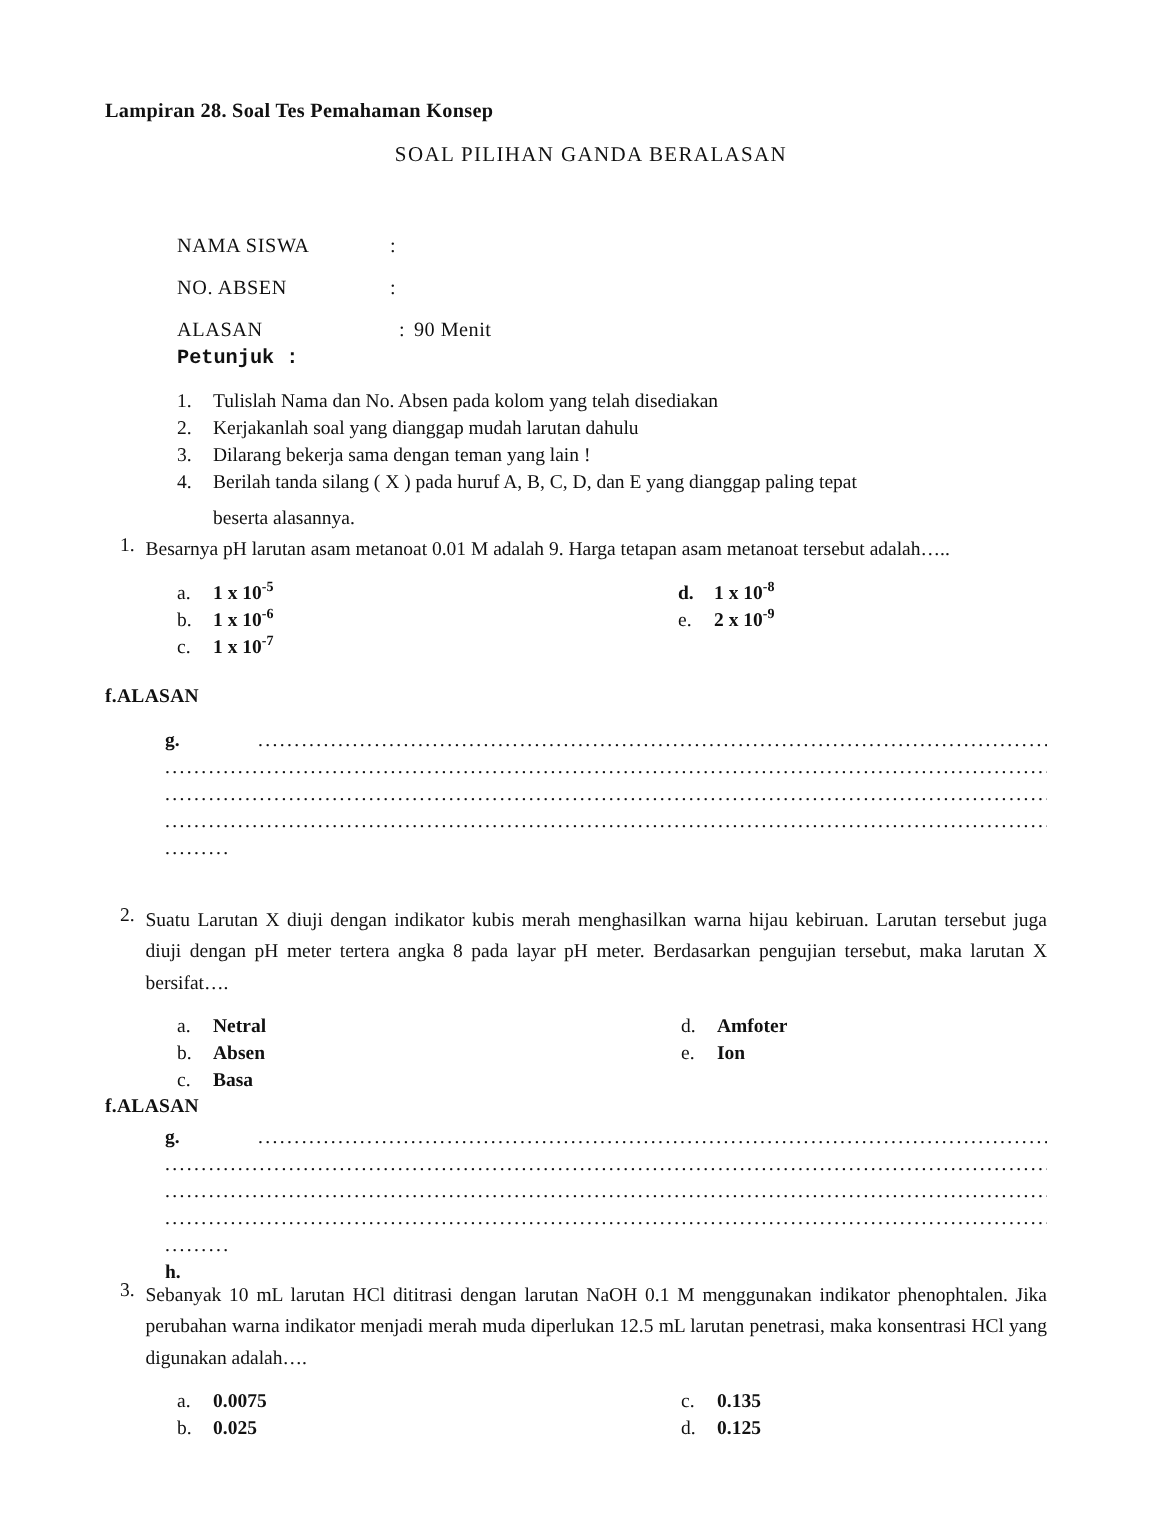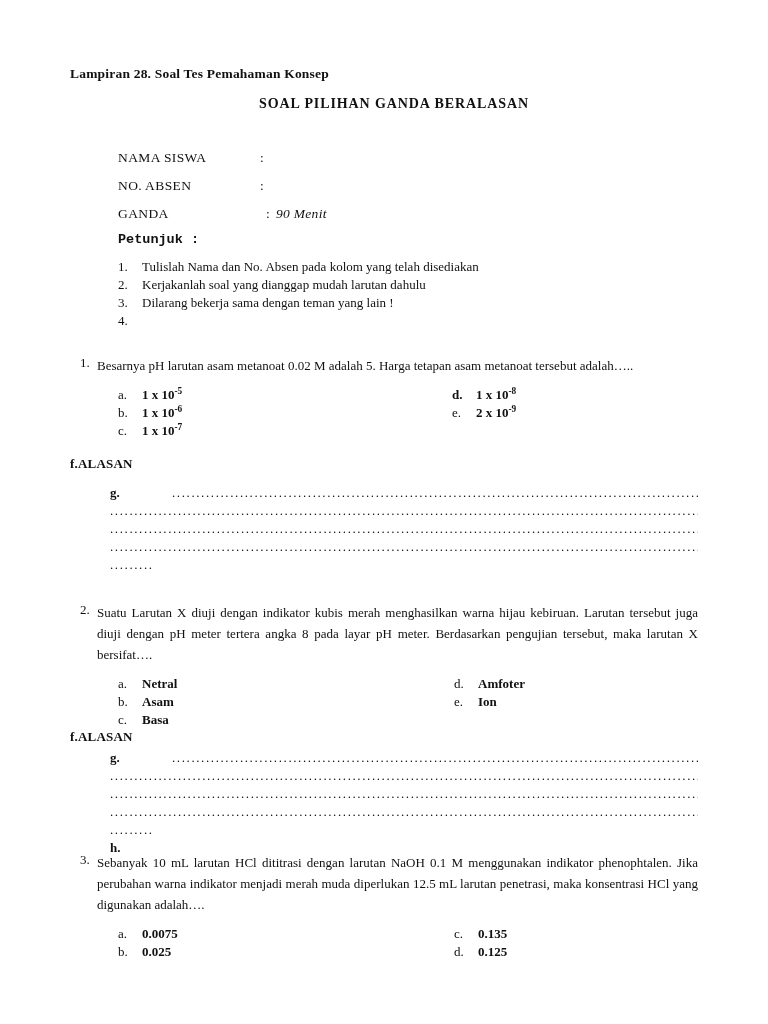--- a/index.html
+++ b/index.html
@@ -36,49 +36,48 @@
   .doc-subtitle {
     position: absolute;
     left: 0;
     top: 96px;
     width: 768px;
     text-align: center;
     padding-left: 20px;
     box-sizing: border-box;
     font-size: 14px;
     letter-spacing: 0.9px;
-    font-weight: bold;
+    font-weight: normal;
   }
 
   
   .ident {
     position: absolute;
     left: 118px;
     top: 150px;
     width: 420px;
     font-size: 13.5px;
   }
   .ident-row {
     display: flex;
-    align-items: flex-start;
+    align-items: center;
     height: 28px;
     letter-spacing: 0.3px;
   }
   .ident-label {
     width: 142px;
     flex: 0 0 142px;
     letter-spacing: 0.4px;
   }
   .ident-sep {
     width: 10px;
     flex: 0 0 10px;
   }
   .ident-value {
     flex: 1 1 auto;
-    font-style: italic;
   }
   .ident-row.waktu .ident-label { width: 148px; flex: 0 0 148px; }
 
   
   .petunjuk-title {
     position: absolute;
     left: 118px;
     top: 232px;
     font-size: 13.5px;
     font-weight: bold;
@@ -226,21 +225,21 @@
         <span class="ident-label">NAMA SISWA</span>
         <span class="ident-sep">:</span>
         <span class="ident-value"></span>
       </div>
       <div class="ident-row">
         <span class="ident-label">NO. ABSEN</span>
         <span class="ident-sep">:</span>
         <span class="ident-value"></span>
       </div>
       <div class="ident-row waktu">
-        <span class="ident-label">GANDA</span>
+        <span class="ident-label">ALASAN</span>
         <span class="ident-sep">:</span>
         <span class="ident-value">90 Menit</span>
       </div>
     </div>
 
   <div class="petunjuk-title">Petunjuk :</div>
   <div class="petunjuk-list" id="instructions-list">
       <div class="p-item">
         <span class="p-num">1.</span>
         <span class="p-text"><span>Tulislah Nama dan No. Absen pada kolom yang telah disediakan</span></span>
@@ -248,29 +247,29 @@
       <div class="p-item">
         <span class="p-num">2.</span>
         <span class="p-text"><span>Kerjakanlah soal yang dianggap mudah larutan dahulu</span></span>
       </div>
       <div class="p-item">
         <span class="p-num">3.</span>
         <span class="p-text"><span>Dilarang bekerja sama dengan teman yang lain !</span></span>
       </div>
       <div class="p-item justify">
         <span class="p-num">4.</span>
-        <span class="p-text"></span>
+        <span class="p-text"><span>Berilah tanda silang ( X ) pada huruf  A, B, C, D, dan E yang dianggap paling tepat</span><div class="p-cont">beserta alasannya.</div></span>
       </div>
     </div>
 
   <div id="questions-root">
       <div class="question" style="top: 355px;">
         <div class="q-head">
           <span class="q-num">1.</span>
-          <span class="q-body">Besarnya pH larutan asam metanoat 0.02 M adalah 5. Harga tetapan asam metanoat tersebut adalah…..</span>
+          <span class="q-body">Besarnya pH larutan asam metanoat 0.01 M adalah 9. Harga tetapan asam metanoat tersebut adalah…..</span>
         </div>
         <div class="options">
           <div class="opt-row">
             <div class="opt-col left">
               <div class="opt-col">
                 <span class="opt-letter">a.</span>
                 <span class="opt-text"><span>1 x 10</span><sup>-5</sup></span>
               </div>
             </div>
             <div>
@@ -333,21 +332,21 @@
               <div class="opt-col">
                 <span class="opt-letter">d.</span>
                 <span class="opt-text"><span>Amfoter</span></span>
               </div>
             </div>
           </div>
           <div class="opt-row">
             <div class="opt-col left-narrow">
               <div class="opt-col">
                 <span class="opt-letter">b.</span>
-                <span class="opt-text"><span>Asam</span></span>
+                <span class="opt-text"><span>Absen</span></span>
               </div>
             </div>
             <div>
               <div class="opt-col">
                 <span class="opt-letter">e.</span>
                 <span class="opt-text"><span>Ion</span></span>
               </div>
             </div>
           </div>
           <div class="opt-row">

